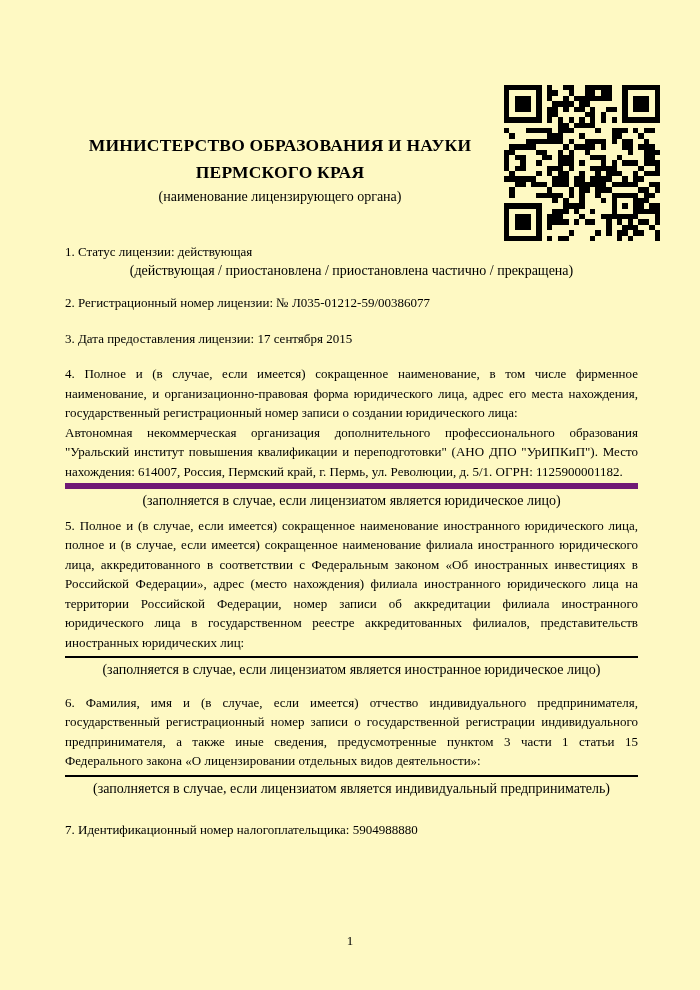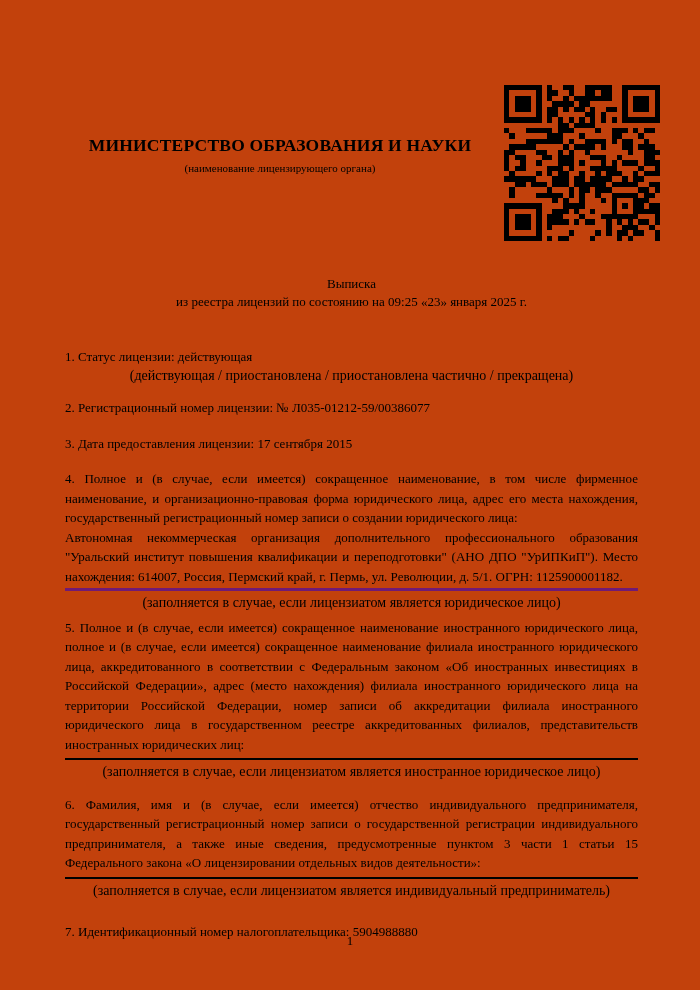--- a/index.html
+++ b/index.html
@@ -2,40 +2,40 @@
 <html lang="ru"><head>
 <meta charset="utf-8">
 <style>
   html, body { margin: 0; padding: 0; background: #ffffff; }
   .page {
     position: relative;
     width: 700px;
     height: 990px;
     box-sizing: border-box;
     padding: 0 62px 0 65px;
-    background: #c2410c;
+    background: #fef9c3;
     color: #000;
     font-family: "Liberation Serif", "DejaVu Serif", serif;
     font-size: 13px;
     line-height: 1.5;
     overflow: hidden;
   }
   .org-block {
     width: 430px;
     margin-top: 132px;
     text-align: center;
   }
   .org-name {
     font-size: 17.5px;
     font-weight: bold;
     line-height: 1.55;
     letter-spacing: 0.2px;
   }
   .org-caption {
-    font-size: 11px;
+    font-size: 14px;
     line-height: 1.2;
     margin-top: 3px;
   }
   .qr {
     position: absolute;
     top: 85px;
     right: 40px;
     width: 156px;
     height: 156px;
     display: block;
@@ -48,53 +48,50 @@
   .items { margin-top: 36px; }
   .item p { margin: 0; }
   .caption {
     font-size: 14px;
     line-height: 1.25;
     text-align: center;
     margin-top: 1px;
   }
   .caption.gap { margin-top: 3px; font-family: Liberation Serif, serif; }
   .para { text-align: justify; }
-  .underlined { border-bottom: 3px solid #701a75; padding-bottom: 2px; }
+  .underlined { border-bottom: 6px solid #701a75; padding-bottom: 2px; }
   .blank-rule { border-top: 2px solid #000; margin-top: 4px; height: 0; }
   .mt6  { margin-top: 6px; }
   .mt12 { margin-top: 16px; }
   .mt14 { margin-top: 14px; }
   .mt23 { margin-top: 23px; }
   .page-number {
     position: absolute;
     left: 0; right: 0;
     bottom: 40px;
     text-align: center;
   }
 </style>
 </head>
 <body>
 
 <div class="page">
 
   <div class="org-block">
     <div class="org-name">
       <div>МИНИСТЕРСТВО ОБРАЗОВАНИЯ И НАУКИ</div>
+      <div>ПЕРМСКОГО КРАЯ</div>
     </div>
     <div class="org-caption">(наименование лицензирующего органа)</div>
   </div>
 
   <svg class="qr" shape-rendering="crispEdges" xmlns="http://www.w3.org/2000/svg" viewBox="0 0 29 29">
       <path d="M0 0h1v1h-1zM1 0h1v1h-1zM2 0h1v1h-1zM3 0h1v1h-1zM4 0h1v1h-1zM5 0h1v1h-1zM6 0h1v1h-1zM8 0h1v1h-1zM11 0h1v1h-1zM12 0h1v1h-1zM15 0h1v1h-1zM16 0h1v1h-1zM17 0h1v1h-1zM18 0h1v1h-1zM19 0h1v1h-1zM22 0h1v1h-1zM23 0h1v1h-1zM24 0h1v1h-1zM25 0h1v1h-1zM26 0h1v1h-1zM27 0h1v1h-1zM28 0h1v1h-1zM0 1h1v1h-1zM6 1h1v1h-1zM8 1h1v1h-1zM9 1h1v1h-1zM12 1h1v1h-1zM15 1h1v1h-1zM16 1h1v1h-1zM18 1h1v1h-1zM19 1h1v1h-1zM22 1h1v1h-1zM28 1h1v1h-1zM0 2h1v1h-1zM2 2h1v1h-1zM3 2h1v1h-1zM4 2h1v1h-1zM6 2h1v1h-1zM8 2h1v1h-1zM11 2h1v1h-1zM13 2h1v1h-1zM14 2h1v1h-1zM15 2h1v1h-1zM16 2h1v1h-1zM17 2h1v1h-1zM18 2h1v1h-1zM19 2h1v1h-1zM22 2h1v1h-1zM24 2h1v1h-1zM25 2h1v1h-1zM26 2h1v1h-1zM28 2h1v1h-1zM0 3h1v1h-1zM2 3h1v1h-1zM3 3h1v1h-1zM4 3h1v1h-1zM6 3h1v1h-1zM9 3h1v1h-1zM10 3h1v1h-1zM11 3h1v1h-1zM12 3h1v1h-1zM14 3h1v1h-1zM15 3h1v1h-1zM22 3h1v1h-1zM24 3h1v1h-1zM25 3h1v1h-1zM26 3h1v1h-1zM28 3h1v1h-1zM0 4h1v1h-1zM2 4h1v1h-1zM3 4h1v1h-1zM4 4h1v1h-1zM6 4h1v1h-1zM8 4h1v1h-1zM9 4h1v1h-1zM11 4h1v1h-1zM13 4h1v1h-1zM14 4h1v1h-1zM16 4h1v1h-1zM19 4h1v1h-1zM20 4h1v1h-1zM22 4h1v1h-1zM24 4h1v1h-1zM25 4h1v1h-1zM26 4h1v1h-1zM28 4h1v1h-1zM0 5h1v1h-1zM6 5h1v1h-1zM8 5h1v1h-1zM9 5h1v1h-1zM15 5h1v1h-1zM16 5h1v1h-1zM18 5h1v1h-1zM22 5h1v1h-1zM28 5h1v1h-1zM0 6h1v1h-1zM1 6h1v1h-1zM2 6h1v1h-1zM3 6h1v1h-1zM4 6h1v1h-1zM5 6h1v1h-1zM6 6h1v1h-1zM8 6h1v1h-1zM10 6h1v1h-1zM12 6h1v1h-1zM14 6h1v1h-1zM16 6h1v1h-1zM18 6h1v1h-1zM20 6h1v1h-1zM22 6h1v1h-1zM23 6h1v1h-1zM24 6h1v1h-1zM25 6h1v1h-1zM26 6h1v1h-1zM27 6h1v1h-1zM28 6h1v1h-1zM10 7h1v1h-1zM11 7h1v1h-1zM13 7h1v1h-1zM14 7h1v1h-1zM15 7h1v1h-1zM16 7h1v1h-1zM0 8h1v1h-1zM4 8h1v1h-1zM5 8h1v1h-1zM6 8h1v1h-1zM7 8h1v1h-1zM8 8h1v1h-1zM10 8h1v1h-1zM11 8h1v1h-1zM12 8h1v1h-1zM17 8h1v1h-1zM20 8h1v1h-1zM21 8h1v1h-1zM22 8h1v1h-1zM24 8h1v1h-1zM26 8h1v1h-1zM27 8h1v1h-1zM1 9h1v1h-1zM8 9h1v1h-1zM9 9h1v1h-1zM10 9h1v1h-1zM14 9h1v1h-1zM20 9h1v1h-1zM21 9h1v1h-1zM25 9h1v1h-1zM4 10h1v1h-1zM5 10h1v1h-1zM6 10h1v1h-1zM7 10h1v1h-1zM8 10h1v1h-1zM9 10h1v1h-1zM10 10h1v1h-1zM12 10h1v1h-1zM15 10h1v1h-1zM16 10h1v1h-1zM17 10h1v1h-1zM18 10h1v1h-1zM20 10h1v1h-1zM22 10h1v1h-1zM23 10h1v1h-1zM26 10h1v1h-1zM1 11h1v1h-1zM2 11h1v1h-1zM3 11h1v1h-1zM4 11h1v1h-1zM5 11h1v1h-1zM11 11h1v1h-1zM13 11h1v1h-1zM14 11h1v1h-1zM15 11h1v1h-1zM16 11h1v1h-1zM18 11h1v1h-1zM22 11h1v1h-1zM23 11h1v1h-1zM25 11h1v1h-1zM26 11h1v1h-1zM27 11h1v1h-1zM0 12h1v1h-1zM1 12h1v1h-1zM6 12h1v1h-1zM7 12h1v1h-1zM10 12h1v1h-1zM12 12h1v1h-1zM15 12h1v1h-1zM23 12h1v1h-1zM26 12h1v1h-1zM27 12h1v1h-1zM28 12h1v1h-1zM0 13h1v1h-1zM2 13h1v1h-1zM3 13h1v1h-1zM7 13h1v1h-1zM8 13h1v1h-1zM10 13h1v1h-1zM11 13h1v1h-1zM12 13h1v1h-1zM16 13h1v1h-1zM17 13h1v1h-1zM18 13h1v1h-1zM21 13h1v1h-1zM26 13h1v1h-1zM27 13h1v1h-1zM0 14h1v1h-1zM3 14h1v1h-1zM6 14h1v1h-1zM10 14h1v1h-1zM11 14h1v1h-1zM12 14h1v1h-1zM14 14h1v1h-1zM18 14h1v1h-1zM20 14h1v1h-1zM22 14h1v1h-1zM23 14h1v1h-1zM24 14h1v1h-1zM26 14h1v1h-1zM27 14h1v1h-1zM28 14h1v1h-1zM0 15h1v1h-1zM2 15h1v1h-1zM3 15h1v1h-1zM8 15h1v1h-1zM9 15h1v1h-1zM10 15h1v1h-1zM12 15h1v1h-1zM16 15h1v1h-1zM17 15h1v1h-1zM18 15h1v1h-1zM19 15h1v1h-1zM20 15h1v1h-1zM25 15h1v1h-1zM28 15h1v1h-1zM1 16h1v1h-1zM6 16h1v1h-1zM8 16h1v1h-1zM10 16h1v1h-1zM11 16h1v1h-1zM14 16h1v1h-1zM17 16h1v1h-1zM19 16h1v1h-1zM20 16h1v1h-1zM21 16h1v1h-1zM24 16h1v1h-1zM26 16h1v1h-1zM27 16h1v1h-1zM28 16h1v1h-1zM0 17h1v1h-1zM1 17h1v1h-1zM2 17h1v1h-1zM3 17h1v1h-1zM4 17h1v1h-1zM5 17h1v1h-1zM9 17h1v1h-1zM10 17h1v1h-1zM11 17h1v1h-1zM13 17h1v1h-1zM14 17h1v1h-1zM16 17h1v1h-1zM17 17h1v1h-1zM18 17h1v1h-1zM19 17h1v1h-1zM22 17h1v1h-1zM24 17h1v1h-1zM25 17h1v1h-1zM2 18h1v1h-1zM3 18h1v1h-1zM5 18h1v1h-1zM6 18h1v1h-1zM7 18h1v1h-1zM9 18h1v1h-1zM10 18h1v1h-1zM11 18h1v1h-1zM13 18h1v1h-1zM14 18h1v1h-1zM15 18h1v1h-1zM16 18h1v1h-1zM17 18h1v1h-1zM18 18h1v1h-1zM20 18h1v1h-1zM21 18h1v1h-1zM22 18h1v1h-1zM23 18h1v1h-1zM24 18h1v1h-1zM27 18h1v1h-1zM28 18h1v1h-1zM1 19h1v1h-1zM8 19h1v1h-1zM12 19h1v1h-1zM14 19h1v1h-1zM15 19h1v1h-1zM17 19h1v1h-1zM18 19h1v1h-1zM19 19h1v1h-1zM25 19h1v1h-1zM26 19h1v1h-1zM28 19h1v1h-1zM1 20h1v1h-1zM6 20h1v1h-1zM7 20h1v1h-1zM8 20h1v1h-1zM9 20h1v1h-1zM10 20h1v1h-1zM12 20h1v1h-1zM14 20h1v1h-1zM17 20h1v1h-1zM20 20h1v1h-1zM21 20h1v1h-1zM22 20h1v1h-1zM23 20h1v1h-1zM24 20h1v1h-1zM26 20h1v1h-1zM27 20h1v1h-1zM9 21h1v1h-1zM11 21h1v1h-1zM14 21h1v1h-1zM18 21h1v1h-1zM20 21h1v1h-1zM24 21h1v1h-1zM25 21h1v1h-1zM26 21h1v1h-1zM0 22h1v1h-1zM1 22h1v1h-1zM2 22h1v1h-1zM3 22h1v1h-1zM4 22h1v1h-1zM5 22h1v1h-1zM6 22h1v1h-1zM11 22h1v1h-1zM12 22h1v1h-1zM13 22h1v1h-1zM14 22h1v1h-1zM20 22h1v1h-1zM22 22h1v1h-1zM24 22h1v1h-1zM25 22h1v1h-1zM27 22h1v1h-1zM28 22h1v1h-1zM0 23h1v1h-1zM6 23h1v1h-1zM9 23h1v1h-1zM10 23h1v1h-1zM11 23h1v1h-1zM13 23h1v1h-1zM16 23h1v1h-1zM20 23h1v1h-1zM24 23h1v1h-1zM25 23h1v1h-1zM26 23h1v1h-1zM27 23h1v1h-1zM28 23h1v1h-1zM0 24h1v1h-1zM2 24h1v1h-1zM3 24h1v1h-1zM4 24h1v1h-1zM6 24h1v1h-1zM8 24h1v1h-1zM9 24h1v1h-1zM10 24h1v1h-1zM14 24h1v1h-1zM18 24h1v1h-1zM19 24h1v1h-1zM20 24h1v1h-1zM21 24h1v1h-1zM22 24h1v1h-1zM23 24h1v1h-1zM24 24h1v1h-1zM28 24h1v1h-1zM0 25h1v1h-1zM2 25h1v1h-1zM3 25h1v1h-1zM4 25h1v1h-1zM6 25h1v1h-1zM8 25h1v1h-1zM9 25h1v1h-1zM10 25h1v1h-1zM11 25h1v1h-1zM13 25h1v1h-1zM15 25h1v1h-1zM16 25h1v1h-1zM19 25h1v1h-1zM21 25h1v1h-1zM23 25h1v1h-1zM25 25h1v1h-1zM26 25h1v1h-1zM28 25h1v1h-1zM0 26h1v1h-1zM2 26h1v1h-1zM3 26h1v1h-1zM4 26h1v1h-1zM6 26h1v1h-1zM8 26h1v1h-1zM19 26h1v1h-1zM22 26h1v1h-1zM23 26h1v1h-1zM24 26h1v1h-1zM27 26h1v1h-1zM0 27h1v1h-1zM6 27h1v1h-1zM12 27h1v1h-1zM17 27h1v1h-1zM19 27h1v1h-1zM21 27h1v1h-1zM22 27h1v1h-1zM24 27h1v1h-1zM25 27h1v1h-1zM28 27h1v1h-1zM0 28h1v1h-1zM1 28h1v1h-1zM2 28h1v1h-1zM3 28h1v1h-1zM4 28h1v1h-1zM5 28h1v1h-1zM6 28h1v1h-1zM8 28h1v1h-1zM10 28h1v1h-1zM11 28h1v1h-1zM16 28h1v1h-1zM21 28h1v1h-1zM23 28h1v1h-1zM28 28h1v1h-1z" fill="#000000"></path>
     </svg>
 
-  <div class="doc-title">
-    <div>Выписка</div>
-    <div>из реестра лицензий по состоянию на 09:25 «23» января 2025 г.</div>
-  </div>
 
   <div class="items">
 
     <section class="item">
       <p class="line">1. Статус лицензии: действующая</p>
       <p class="caption">(действующая / приостановлена / приостановлена частично / прекращена)</p>
     </section>
 
     <section class="item mt14">
       <p class="line">2. Регистрационный номер лицензии: № Л035-01212-59/00386077</p>

